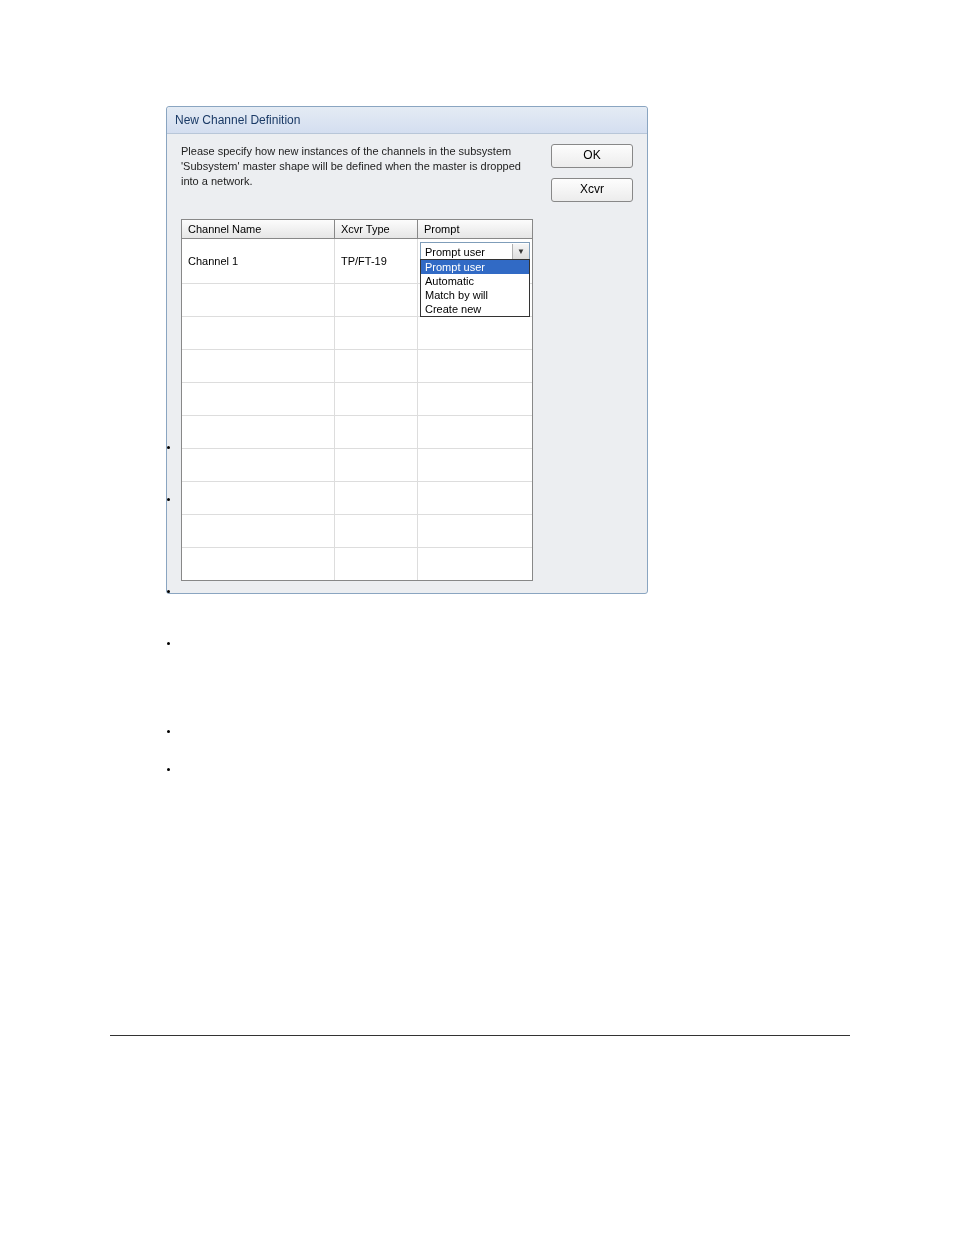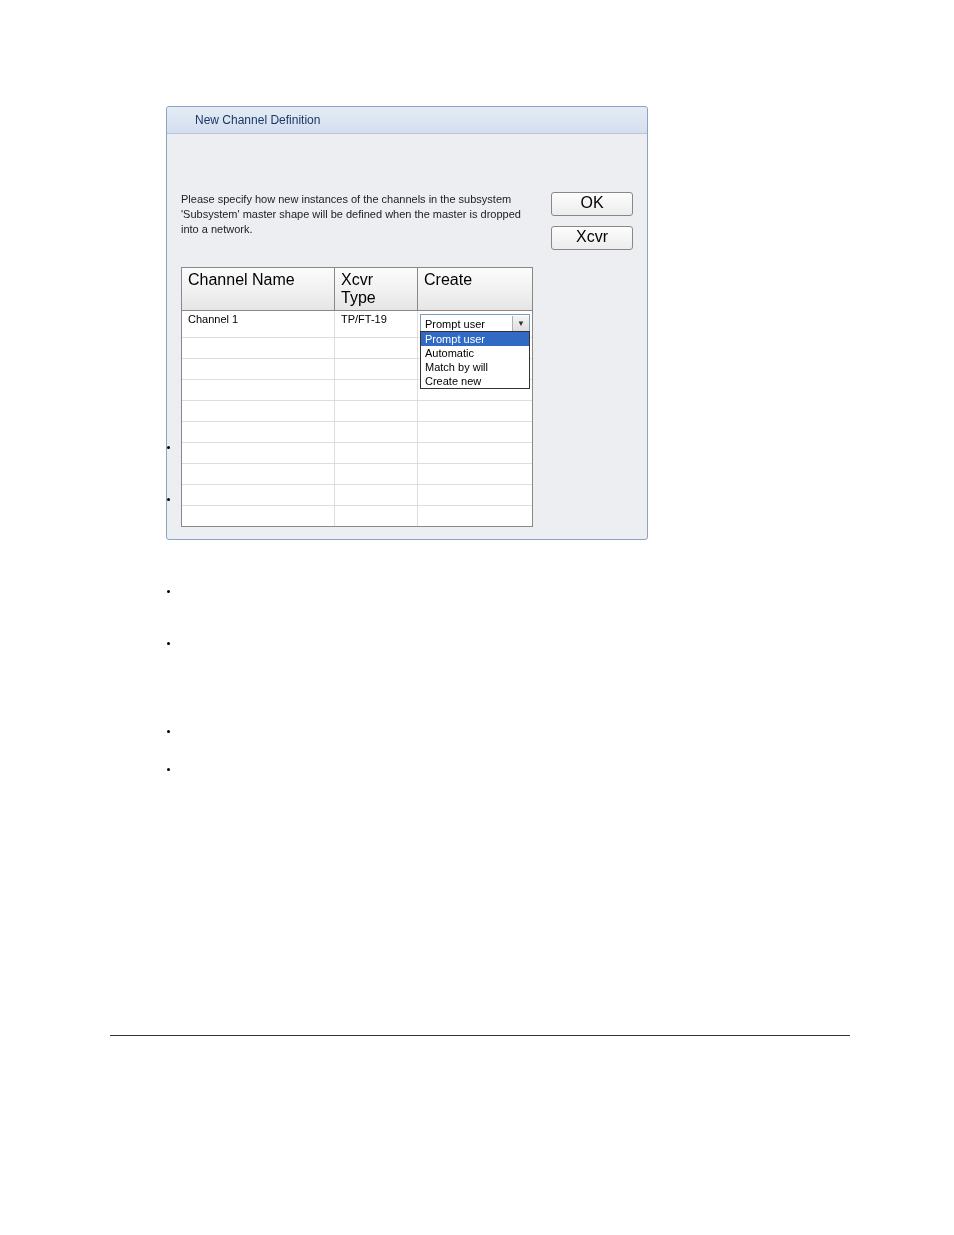--- a/index.html
+++ b/index.html
@@ -17,31 +17,30 @@
       position: absolute;
       left: 166px;
       top: 106px;
       width: 480px;
       background: #eceef1;
       border: 1px solid #8aa5c1;
       border-radius: 3px;
     }
     .titlebar {
       background: linear-gradient(to bottom, #e4ebf4, #d4def0);
-      padding: 6px 28px;
+      padding: 6px 8px;
       font-size: 12px;
       color: #1a3a66;
       border-bottom: 1px solid #b8c6d8;
       border-top-left-radius: 3px;
       border-top-right-radius: 3px;
     }
     .dialog-body {
       display: flex;
       padding: 10px 10px 12px 14px;
-      margin-top: 48px;
     }
     .left-side {
       flex: 1;
     }
     .desc {
       font-size: 11px;
       color: #222;
       line-height: 1.35;
       margin-bottom: 30px;
     }
@@ -51,34 +50,34 @@
       width: 350px;
     }
     .thead-row {
       display: flex;
       background: #ece9d8;
     }
     .th {
       border-right: 1px solid #888;
       border-bottom: 1px solid #888;
       padding: 3px 6px;
-      font-size: 16px;
+      font-size: 11px;
       background: linear-gradient(to bottom, #fcfcfc, #e6e6e6);
     }
     .th:last-child { border-right: none; }
     .col-name { width: 140px; }
     .col-xcvr { width: 70px; }
     .col-method { flex: 1; }
     .tbody-row {
       display: flex;
       min-height: 20px;
       border-bottom: 1px solid #ddd;
     }
     .td {
-      padding: 2px 6px;
+      padding: 16px 6px;
       font-size: 11px;
       border-right: 1px solid #ddd;
     }
     .td:last-child { border-right: none; }
     .dropdown-cell {
       padding: 3px 2px;
       position: relative;
     }
     .dropdown-box {
       border: 1px solid #7f9db9;
@@ -124,21 +123,21 @@
       width: 86px;
       margin-left: 10px;
     }
     .btn {
       display: block;
       width: 80px;
       height: 22px;
       background: linear-gradient(to bottom, #fdfdfd, #ececec);
       border: 1px solid #888;
       border-radius: 3px;
-      font-size: 16px;
+      font-size: 12px;
       text-align: center;
       line-height: 20px;
       margin-bottom: 10px;
       cursor: pointer;
     }
     .page-area {
       position: absolute;
       left: 110px;
       top: 440px;
       width: 750px;
@@ -170,21 +169,21 @@
   <div class="titlebar">
     <span>New Channel Definition</span>
   </div>
   <div class="dialog-body">
     <div class="left-side">
       <div class="desc">Please specify how new instances of the channels in the subsystem 'Subsystem' master shape will be defined when the master is dropped into a network.</div>
       <div class="table">
         <div class="thead-row">
           <div class="th col-name">Channel Name</div>
           <div class="th col-xcvr">Xcvr Type</div>
-          <div class="th col-method">Create</div>
+          <div class="th col-method">Prompt</div>
         </div>
         <div class="tbody-row">
           <div class="td col-name">Channel 1</div>
           <div class="td col-xcvr">TP/FT-19</div>
           <div class="td col-method dropdown-cell">
             <div class="dropdown-box">
               <span class="dropdown-text">Prompt user</span>
               <span class="dropdown-arrow">▼</span>
             </div>
             <div class="dropdown-list">

